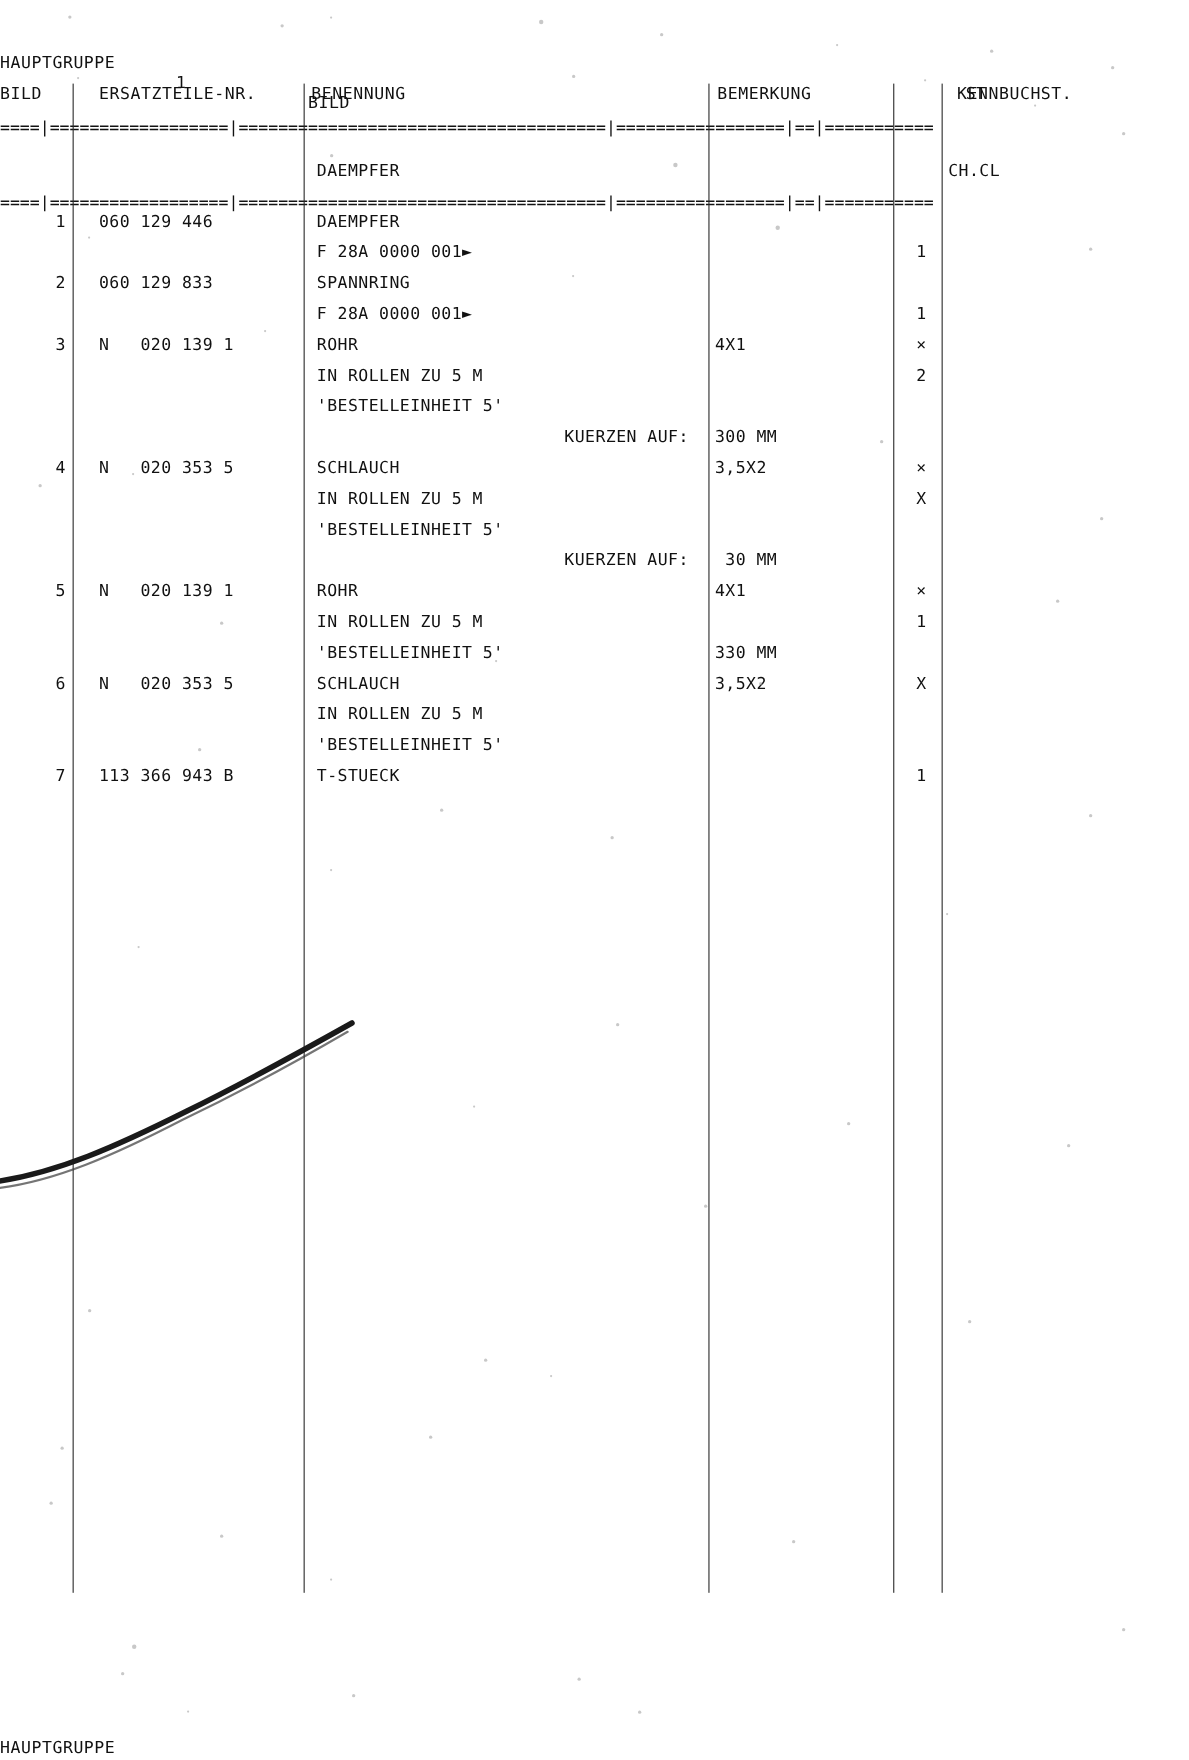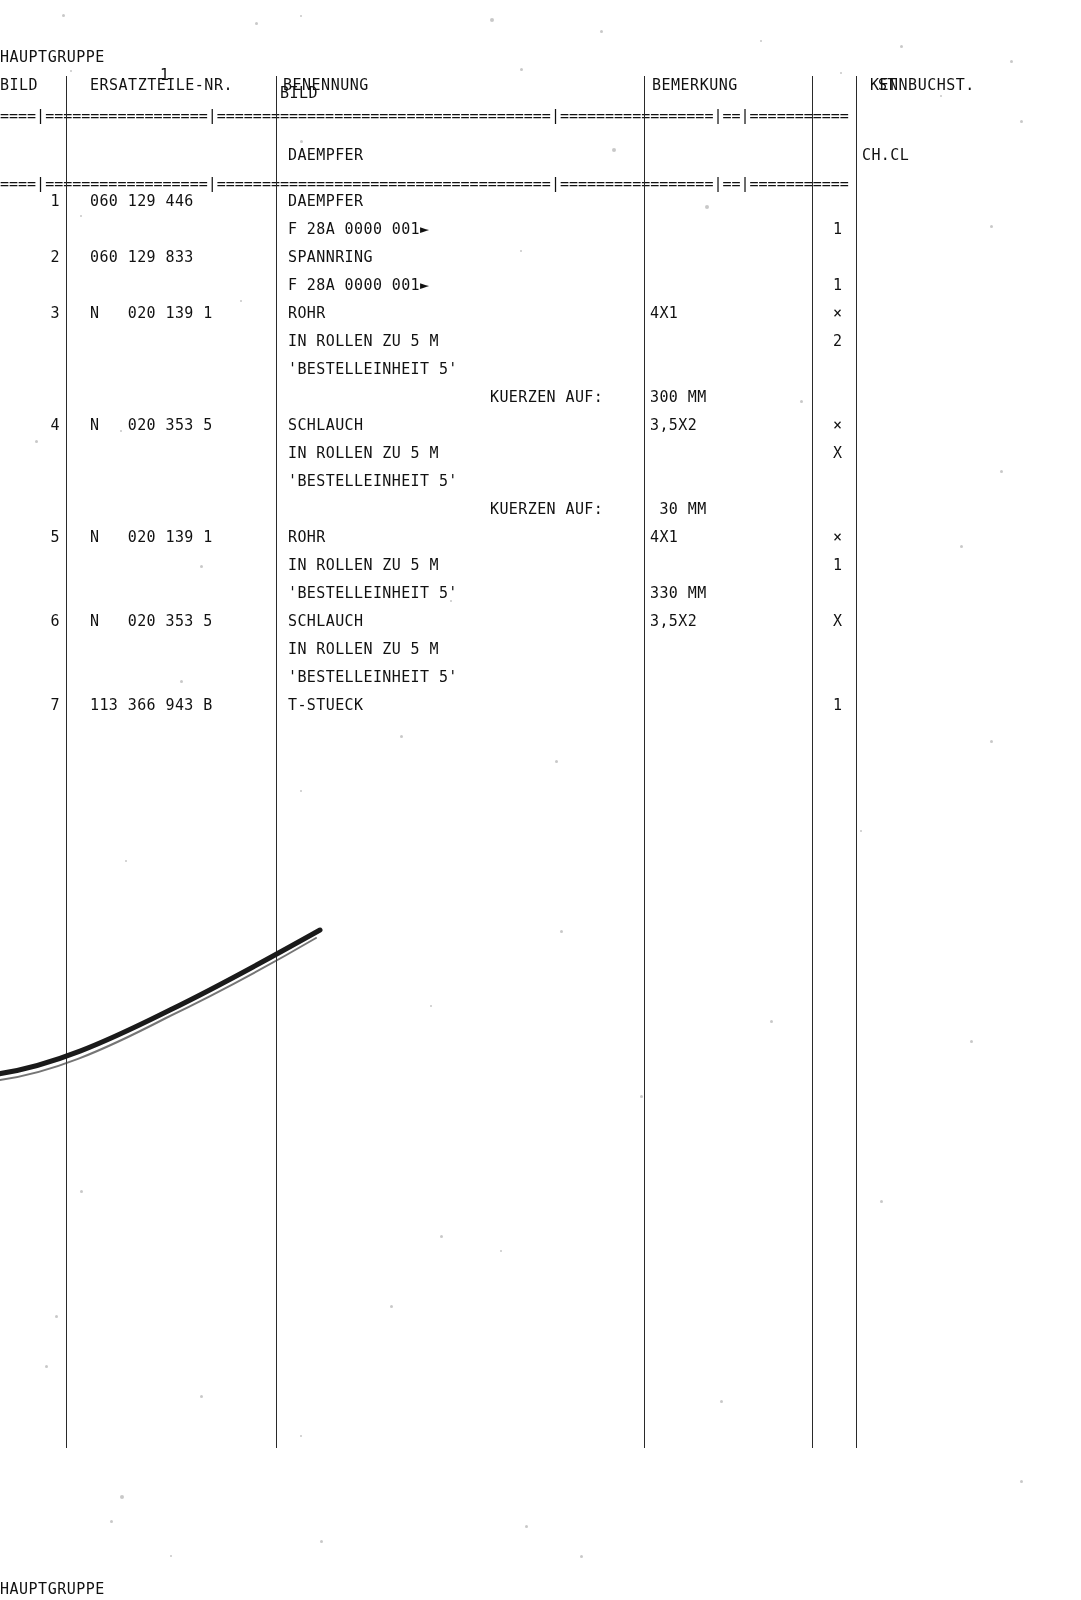--- a/index.html
+++ b/index.html
@@ -114,21 +114,21 @@
     letter-spacing: .4px;
     white-space: pre;
   }
   .row > span { position: absolute; top: 0; }
   .c-bild { left: 26px; width: 34px; text-align: right; }
   .c-nr   { left: 90px; }
   .c-ben  { left: 288px; }
   .c-bem  { left: 650px; }
   .c-st   { left: 833px; }
   .c-kb   { left: 862px; }
-  .c-ben.kuerzen { left: 490px; }
+  .c-ben.kuerzen { left: 513px; }
 
   
   .sectitle {
     position: absolute;
     top: 146px;
     left: 0;
     width: 1081px;
     font-size: 15px;
     letter-spacing: .4px;
     white-space: pre;

